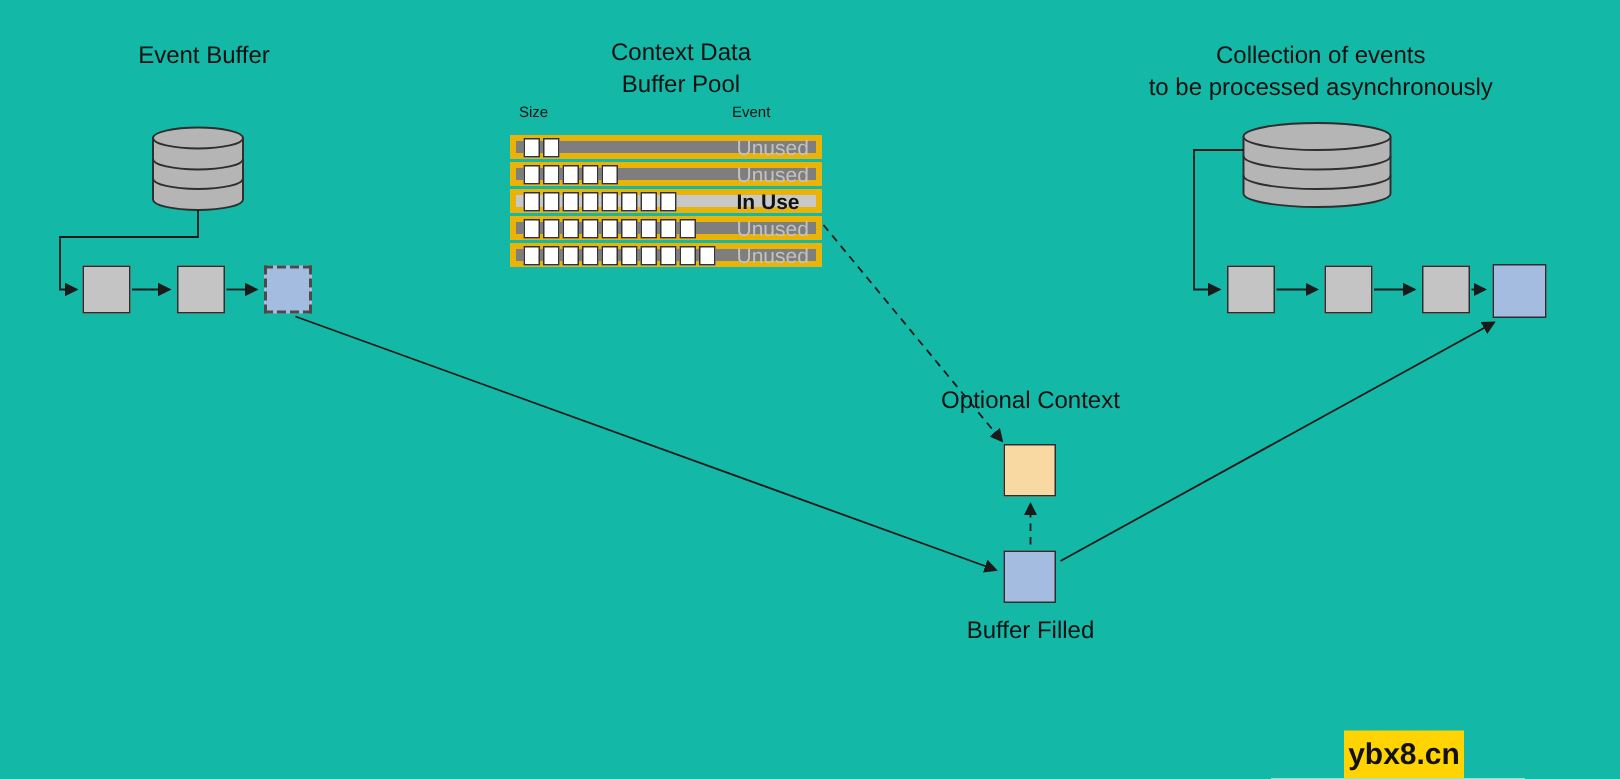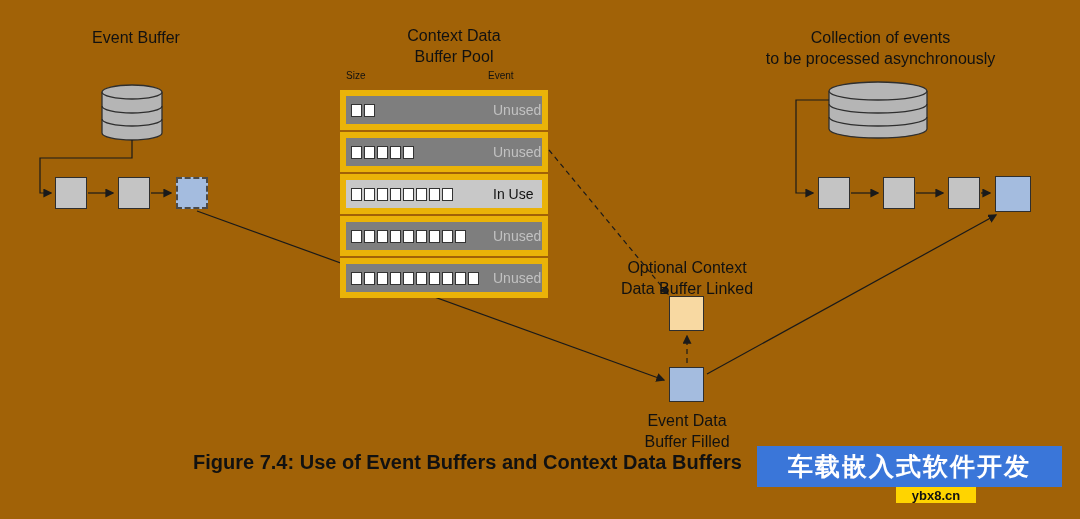--- a/index.html
+++ b/index.html
@@ -1,46 +1,46 @@
 <!DOCTYPE html>
 <html style="--gray-square: #c4c4c4; --blue-square: #a4bcdf; --orange-square: #f8d9a2; --row-dark: #7e7e7e; --row-light: #c8c8c8; --row-text-dim: #c2c2c2; --cylinder-fill: #b5b5b5; --line: #1a1a1a; --watermark-bg: #3a76d9; --watermark-url-bg: #ffd400;"><head>
 <meta charset="utf-8">
 <style>
   * { margin:0; padding:0; box-sizing:border-box; }
   html,body { background:#ffffff; }
   body { font-family:"Liberation Sans","DejaVu Sans",sans-serif; color:#111; }
-  .canvas { position:relative; width:1080px; height:519px; background:#a16207; overflow:hidden; }
+  .canvas { position:relative; width:1080px; height:519px; background:#14b8a6; overflow:hidden; }
   .connectors { position:absolute; left:0; top:0; }
 
   .label { position:absolute; text-align:center; font-size:16px; line-height:21px; color:#111; }
   .col-head { position:absolute; font-size:10px; color:#111; }
 
   .sq { position:absolute; width:32px; height:32px; border:1px solid #2e2e2e; }
   .sq.gray   { background:var(--gray-square,#c4c4c4); }
   .sq.blue   { background:var(--blue-square,#a4bcdf); }
   .sq.orange { background:var(--orange-square,#f8d9a2); }
   .sq.dashed { border:2px dashed #4a4a4a; }
   .sq.big    { width:35px; height:35px; }
 
   .ctx-table { position:absolute; left:340px; top:90px; width:208px; }
-  .ctx-row { position:relative; height:40px; margin-bottom:2px; border:6px solid #eab308;
+  .ctx-row { position:relative; height:16px; margin-bottom:2px; border:4px solid #eab308;
              background:var(--row-dark,#7e7e7e); display:flex; align-items:center; padding-left:5px; }
   .ctx-row.in-use { background:var(--row-light,#c8c8c8); }
   .size-cells { display:flex; gap:2px; }
   .cell { width:11px; height:13px; background:#ffffff; border:1px solid #333; }
   .status { position:absolute; left:147px; font-size:14px; color:var(--row-text-dim,#c0c0c0); }
-  .ctx-row.in-use .status { color:#111; }
+  .ctx-row.in-use .status { color:#111;font-weight:bold; }
 
   .caption { position:absolute; left:193px; top:451px; font-size:20px; font-weight:bold; white-space:nowrap; }
 
   .wm-blue { position:absolute; left:757px; top:446px; width:305px; height:41px;
              background:var(--watermark-bg,#3a76d9); color:#fff; font-size:25px; font-weight:bold;
              display:flex; align-items:center; justify-content:center; letter-spacing:2px; }
-  .wm-url  { position:absolute; left:896px; top:487px; width:80px; height:16px;
-             background:var(--watermark-url-bg,#ffd400); color:#111; font-size:13px; font-weight:bold;
+  .wm-url  { position:absolute; left:896px; top:487px; width:80px; height:32px;
+             background:var(--watermark-url-bg,#ffd400); color:#111; font-size:20px; font-weight:bold;
              display:flex; align-items:center; justify-content:center; }
 </style>
 </head>
 <body>
 
 <div class="canvas">
 
   <svg class="connectors" width="1080" height="519" viewBox="0 0 1080 519">
     <defs>
       <marker id="arr" viewBox="0 0 10 10" refX="8.5" refY="5" markerWidth="7.5" markerHeight="7.5" orient="auto">
@@ -160,27 +160,23 @@
     <div>Collection of events</div>
     <div>to be processed asynchronously</div>
   </div>
   <div class="sq gray" style="left:818px;top:177px"></div>
   <div class="sq gray" style="left:883px;top:177px"></div>
   <div class="sq gray" style="left:948px;top:177px"></div>
   <div class="sq blue" style="left:995px;top:176px;width:36px;height:36px"></div>
 
   <div class="label" style="left:599px;top:257px;width:176px">
     <div>Optional Context</div>
-    <div>Data Buffer Linked</div>
   </div>
   <div class="sq orange big" style="left:669px;top:296px"></div>
   <div class="sq blue big" style="left:669px;top:367px"></div>
   <div class="label" style="left:612px;top:410px;width:150px">
-    <div>Event Data</div>
     <div>Buffer Filled</div>
   </div>
 
-  <div class="caption">Figure 7.4: Use of Event Buffers and Context Data Buffers</div>
 
-  <div class="wm-blue">车载嵌入式软件开发</div>
   <div class="wm-url">ybx8.cn</div>
 
 </div>
 
 </body></html>

